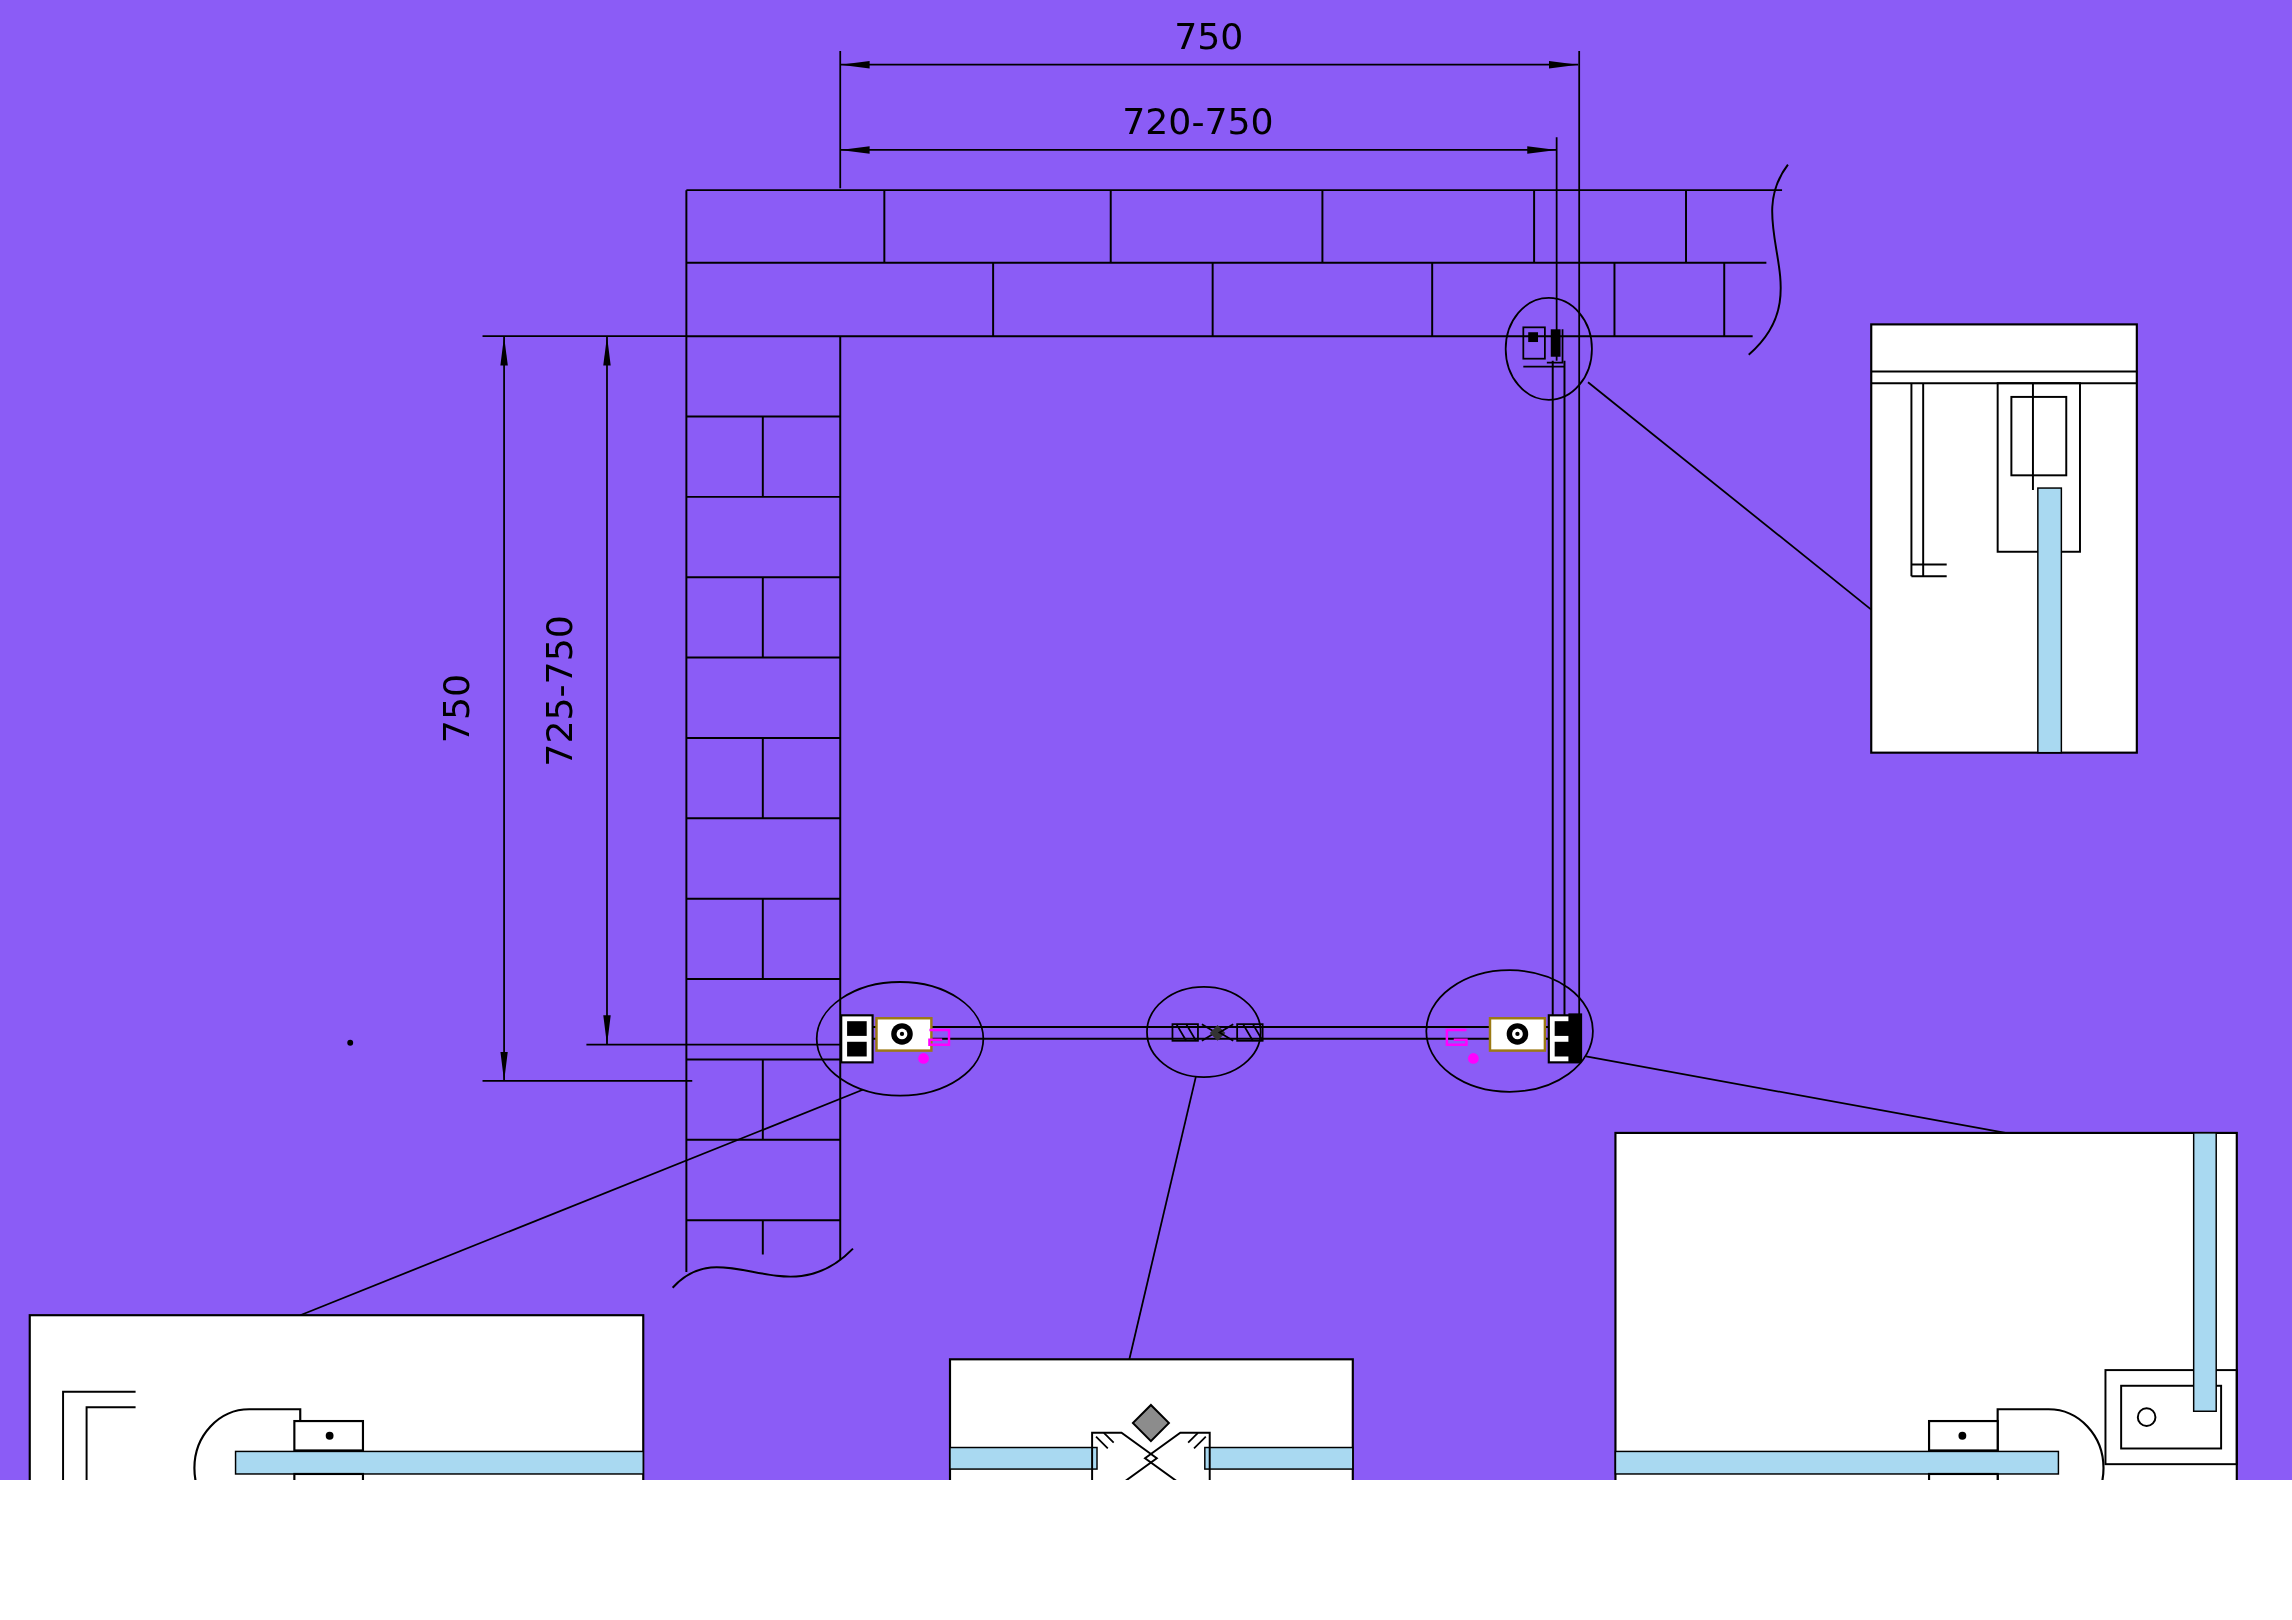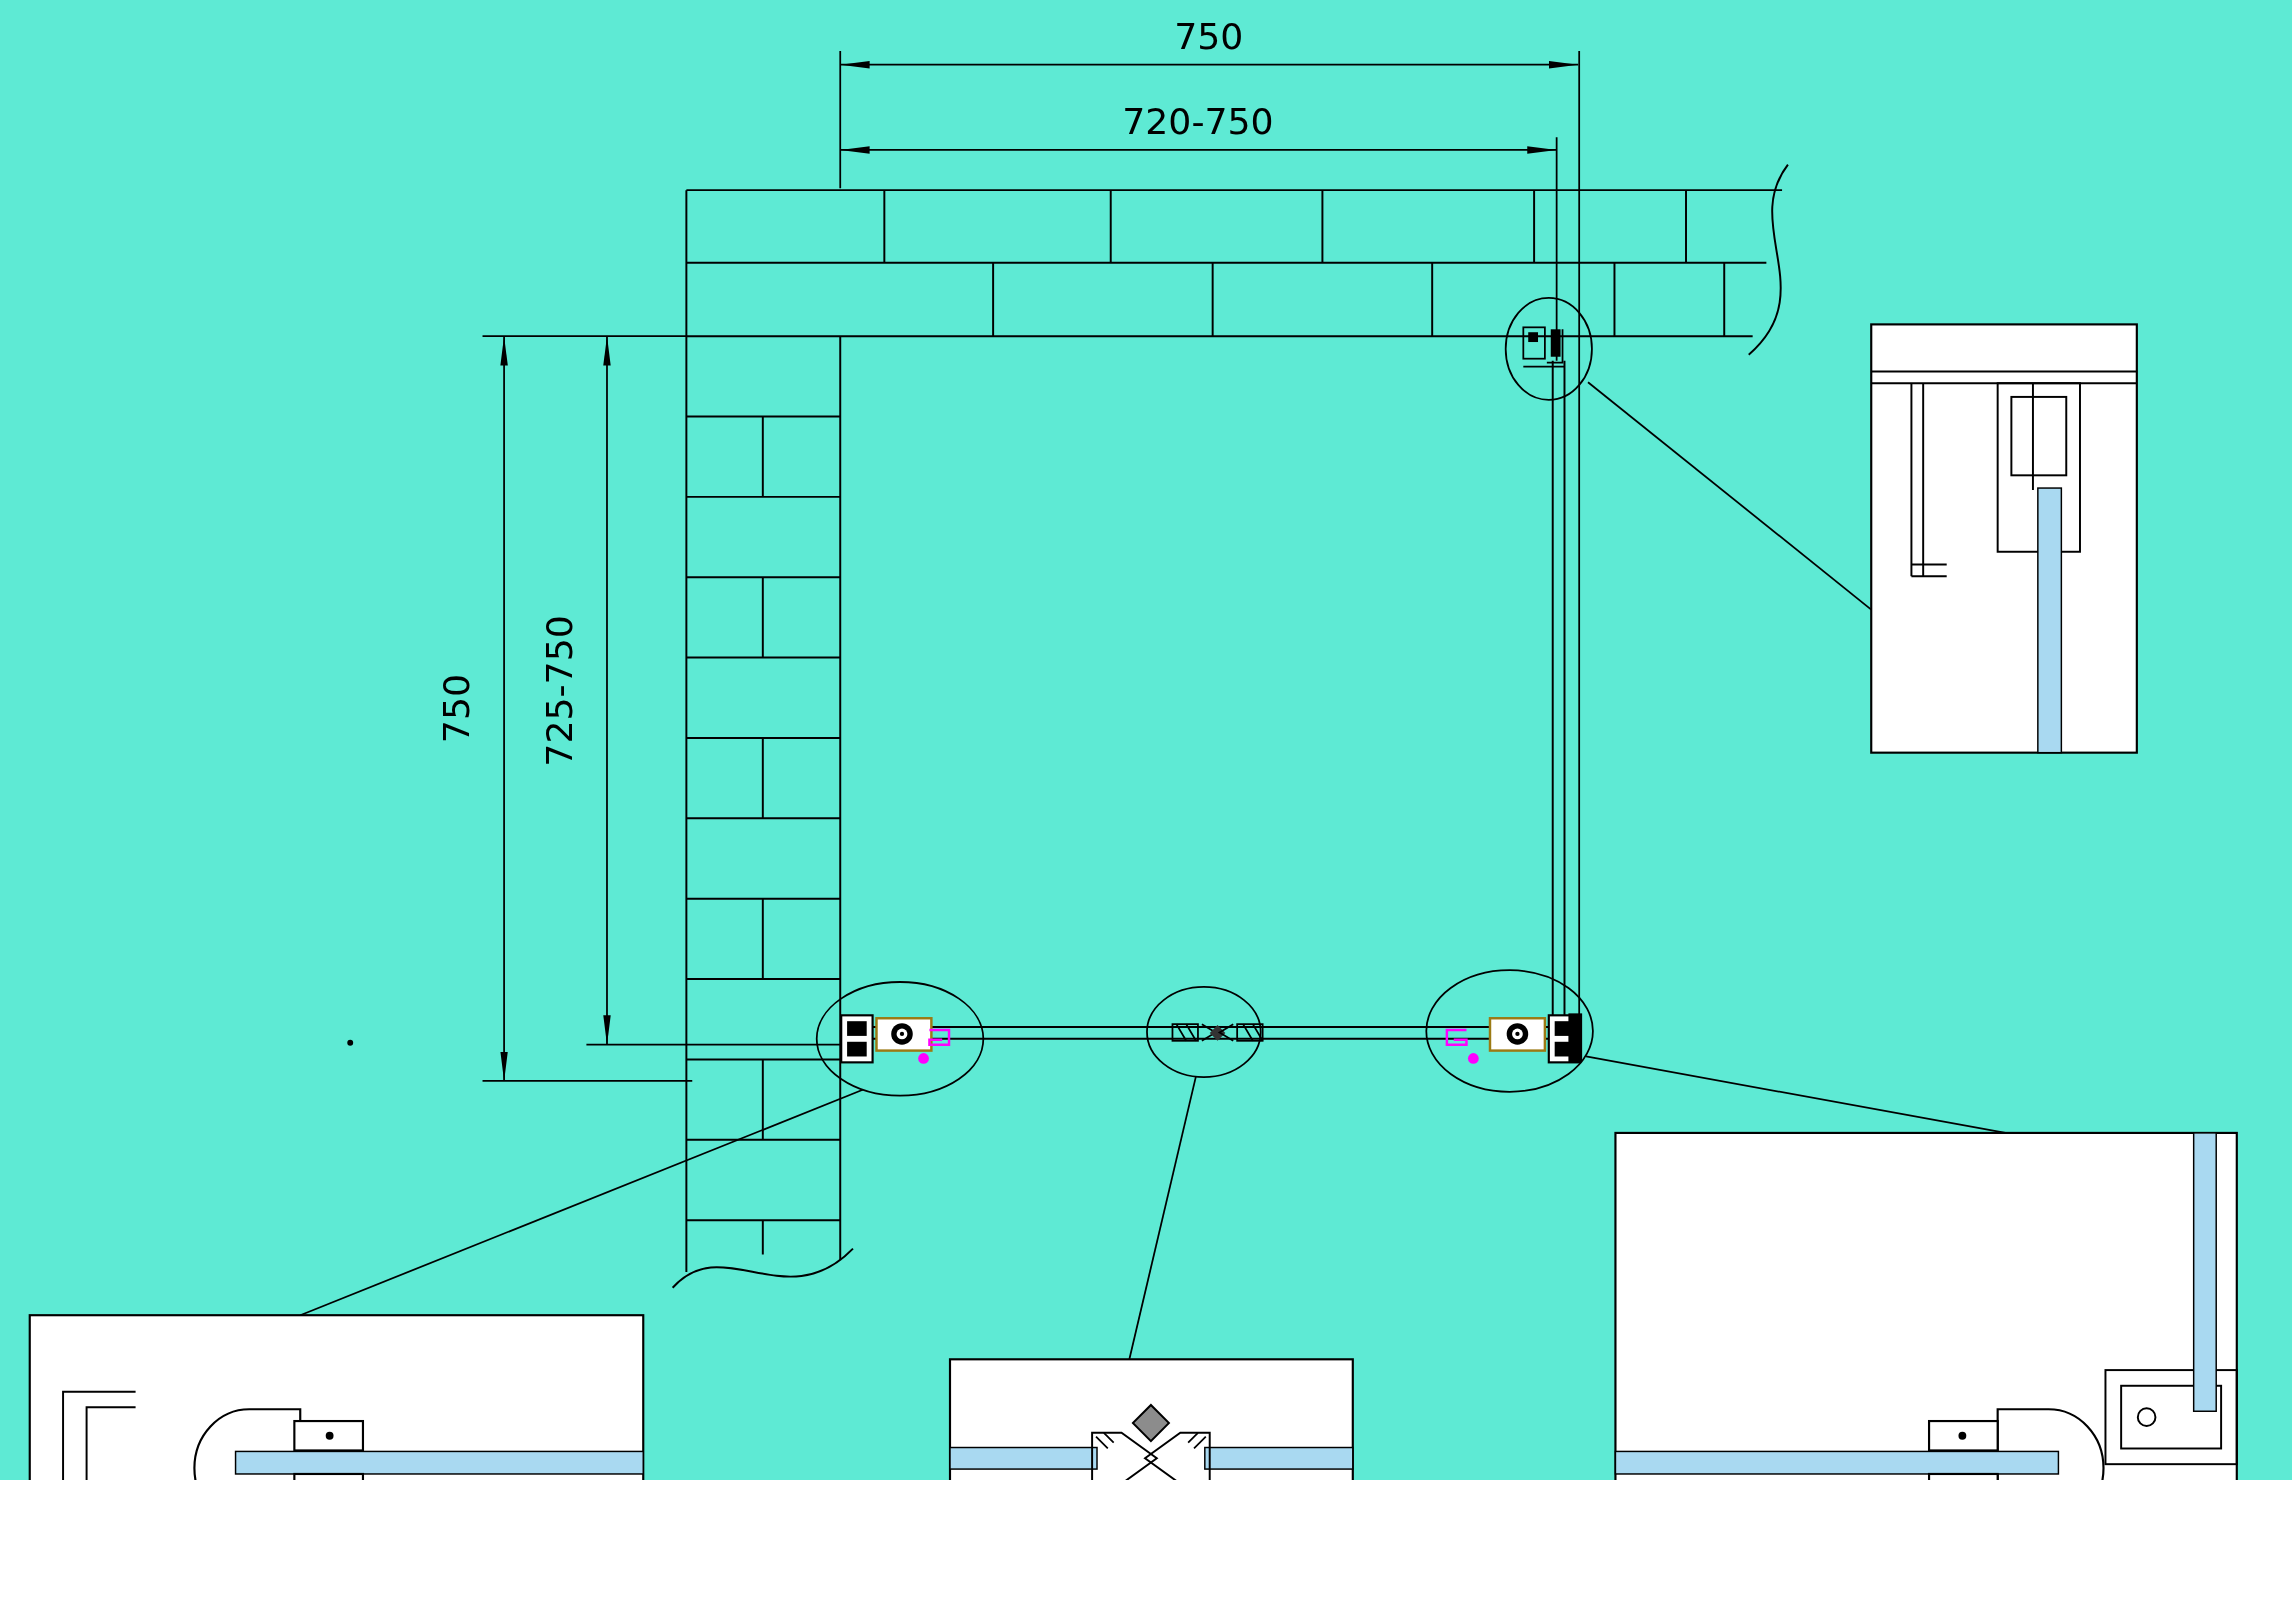--- a/index.html
+++ b/index.html
@@ -1,17 +1,17 @@
 <!DOCTYPE html>
 <html><head>
 <meta charset="utf-8">
 <title>Drawing</title>
 <style>
   html,body{margin:0;padding:0;background:#ffffff;}
-  .page{width:2293px;height:1480px;position:relative;background:#5eead4;}
+  .page{width:2293px;height:1480px;position:relative;background:#8b5cf6;}
   svg{display:block;}
   .s1 {stroke:#000;fill:none;stroke-width:1.8;}
   .s2 {stroke:#000;fill:none;stroke-width:2;}
   .sw {stroke:#000;fill:#fff;stroke-width:2.2;}
   .f  {fill:#000;stroke:none;}
   .dim{stroke:#000;stroke-width:1.8;fill:none;marker-start:url(#arr);marker-end:url(#arr);}
   text{font-family:"DejaVu Sans","Liberation Sans",sans-serif;font-size:37px;fill:#000;}
 </style>
 </head>
 <body>

